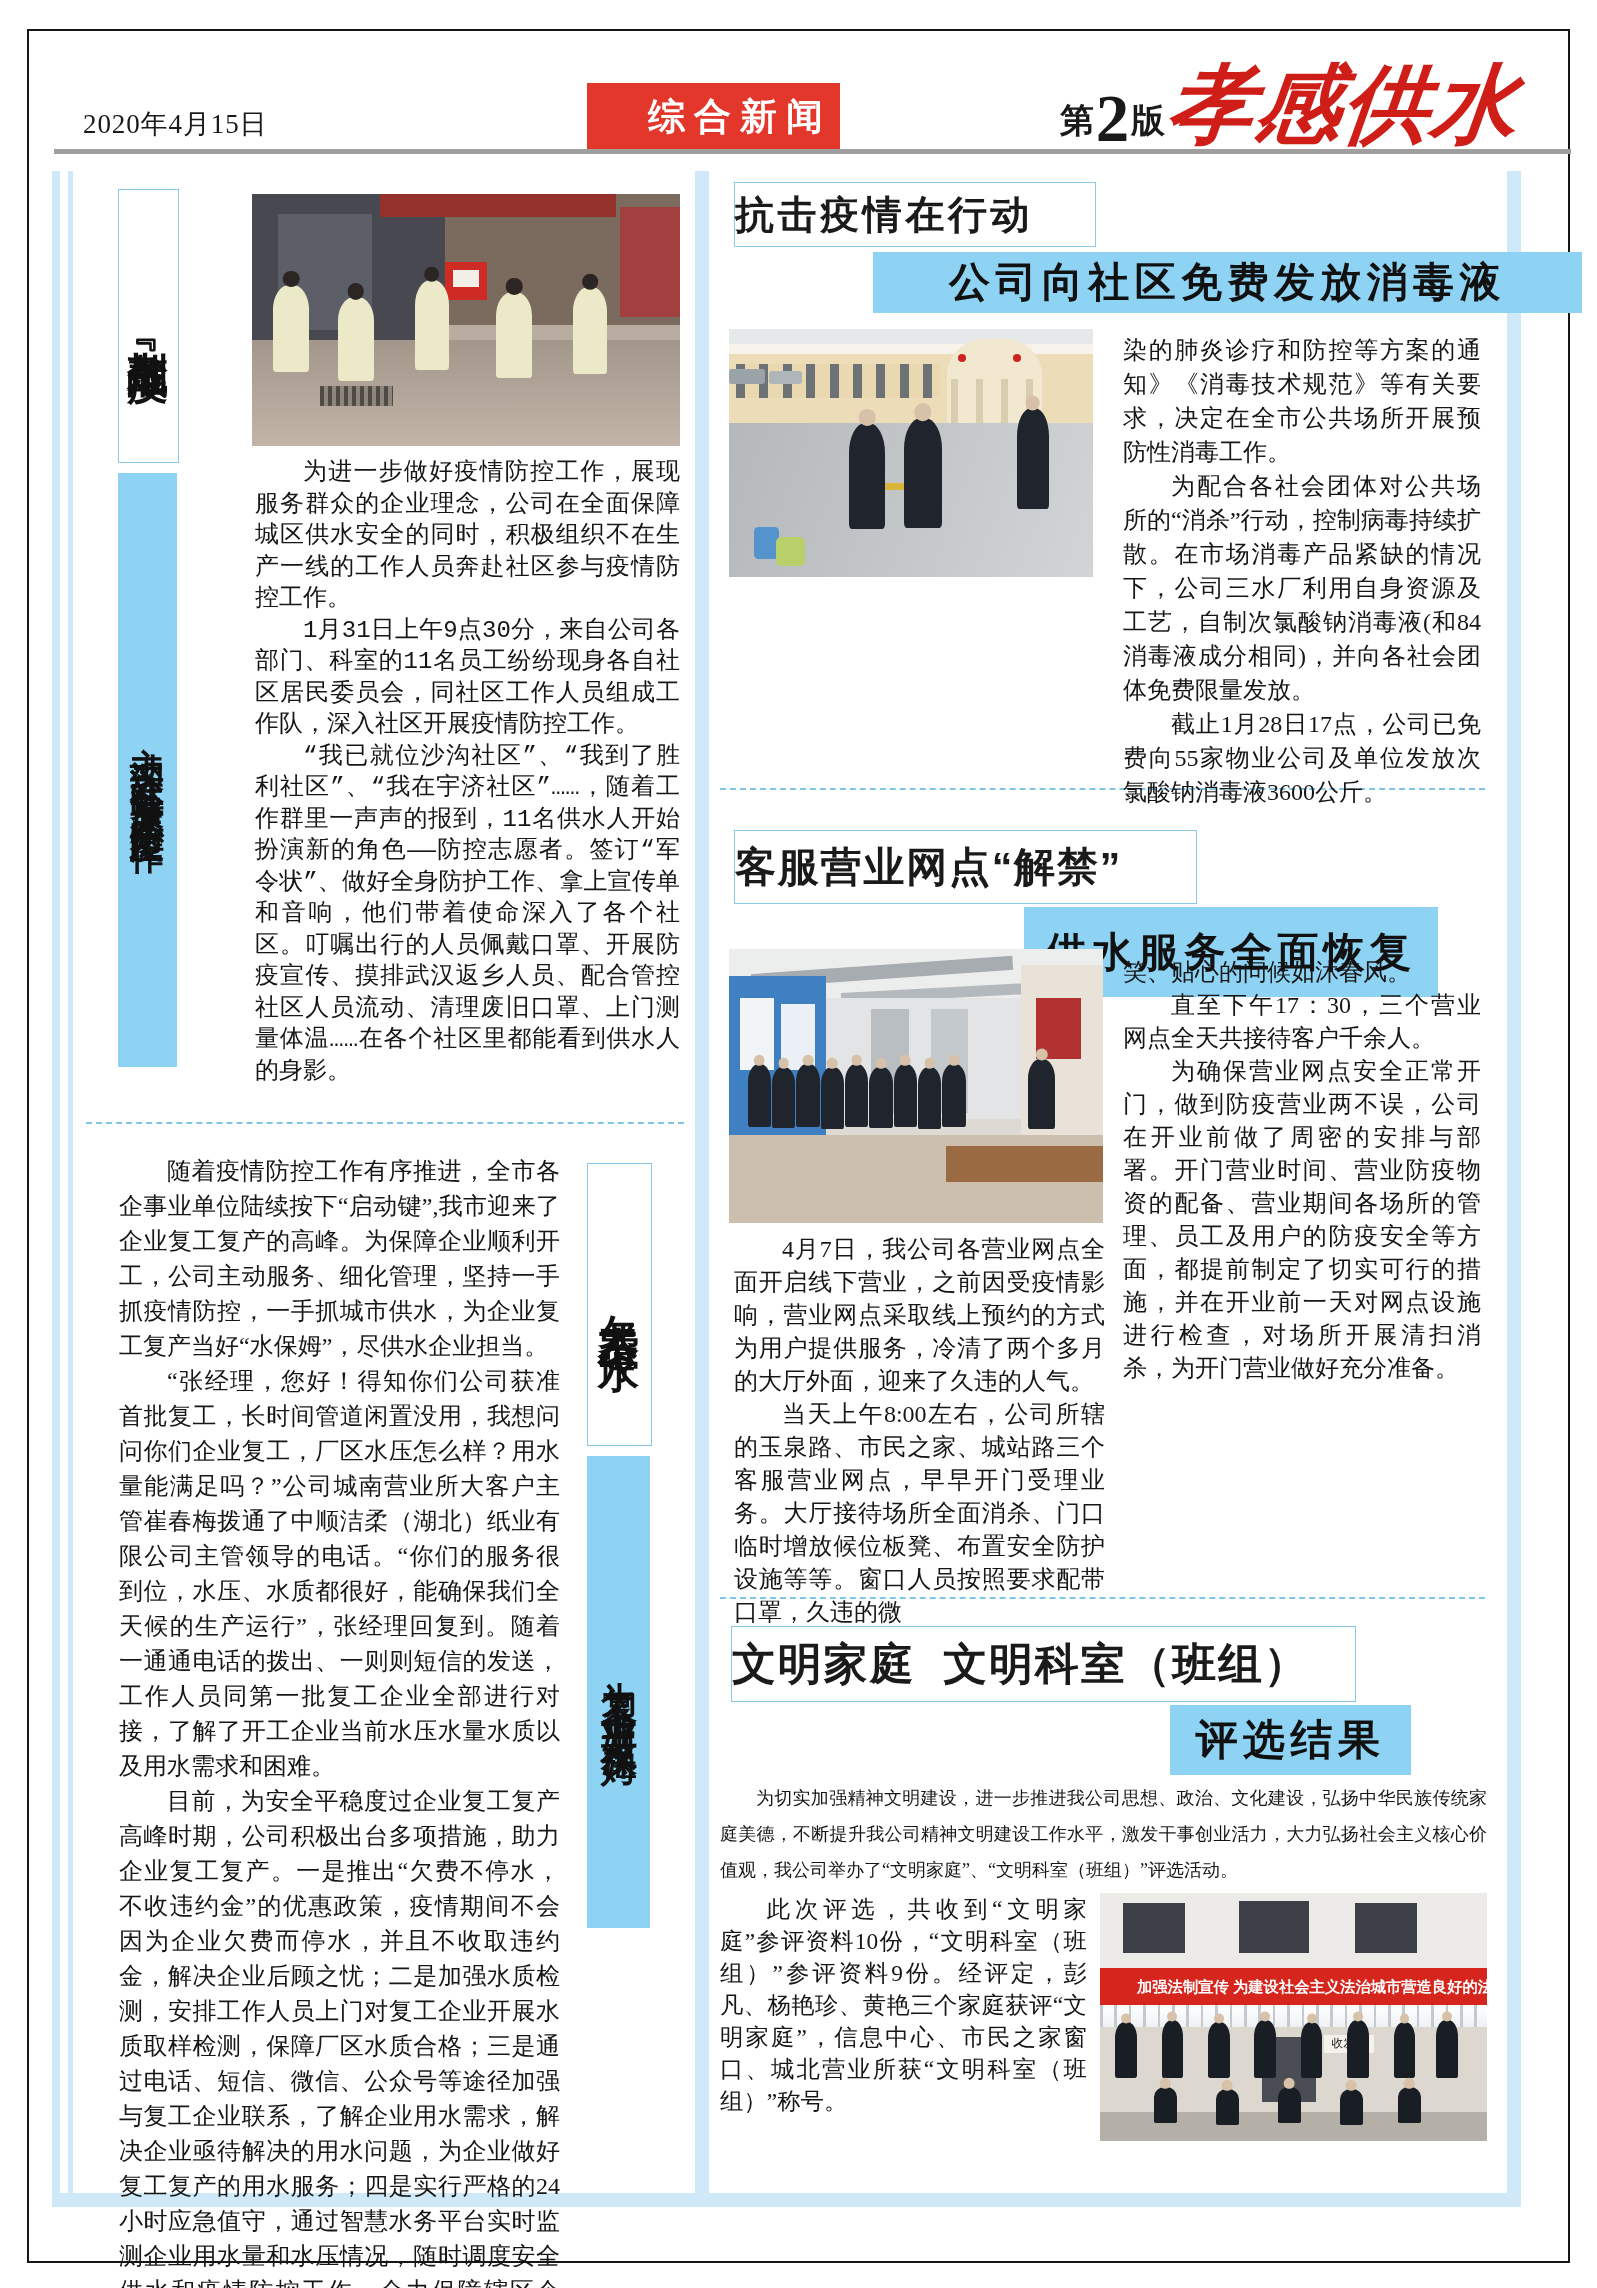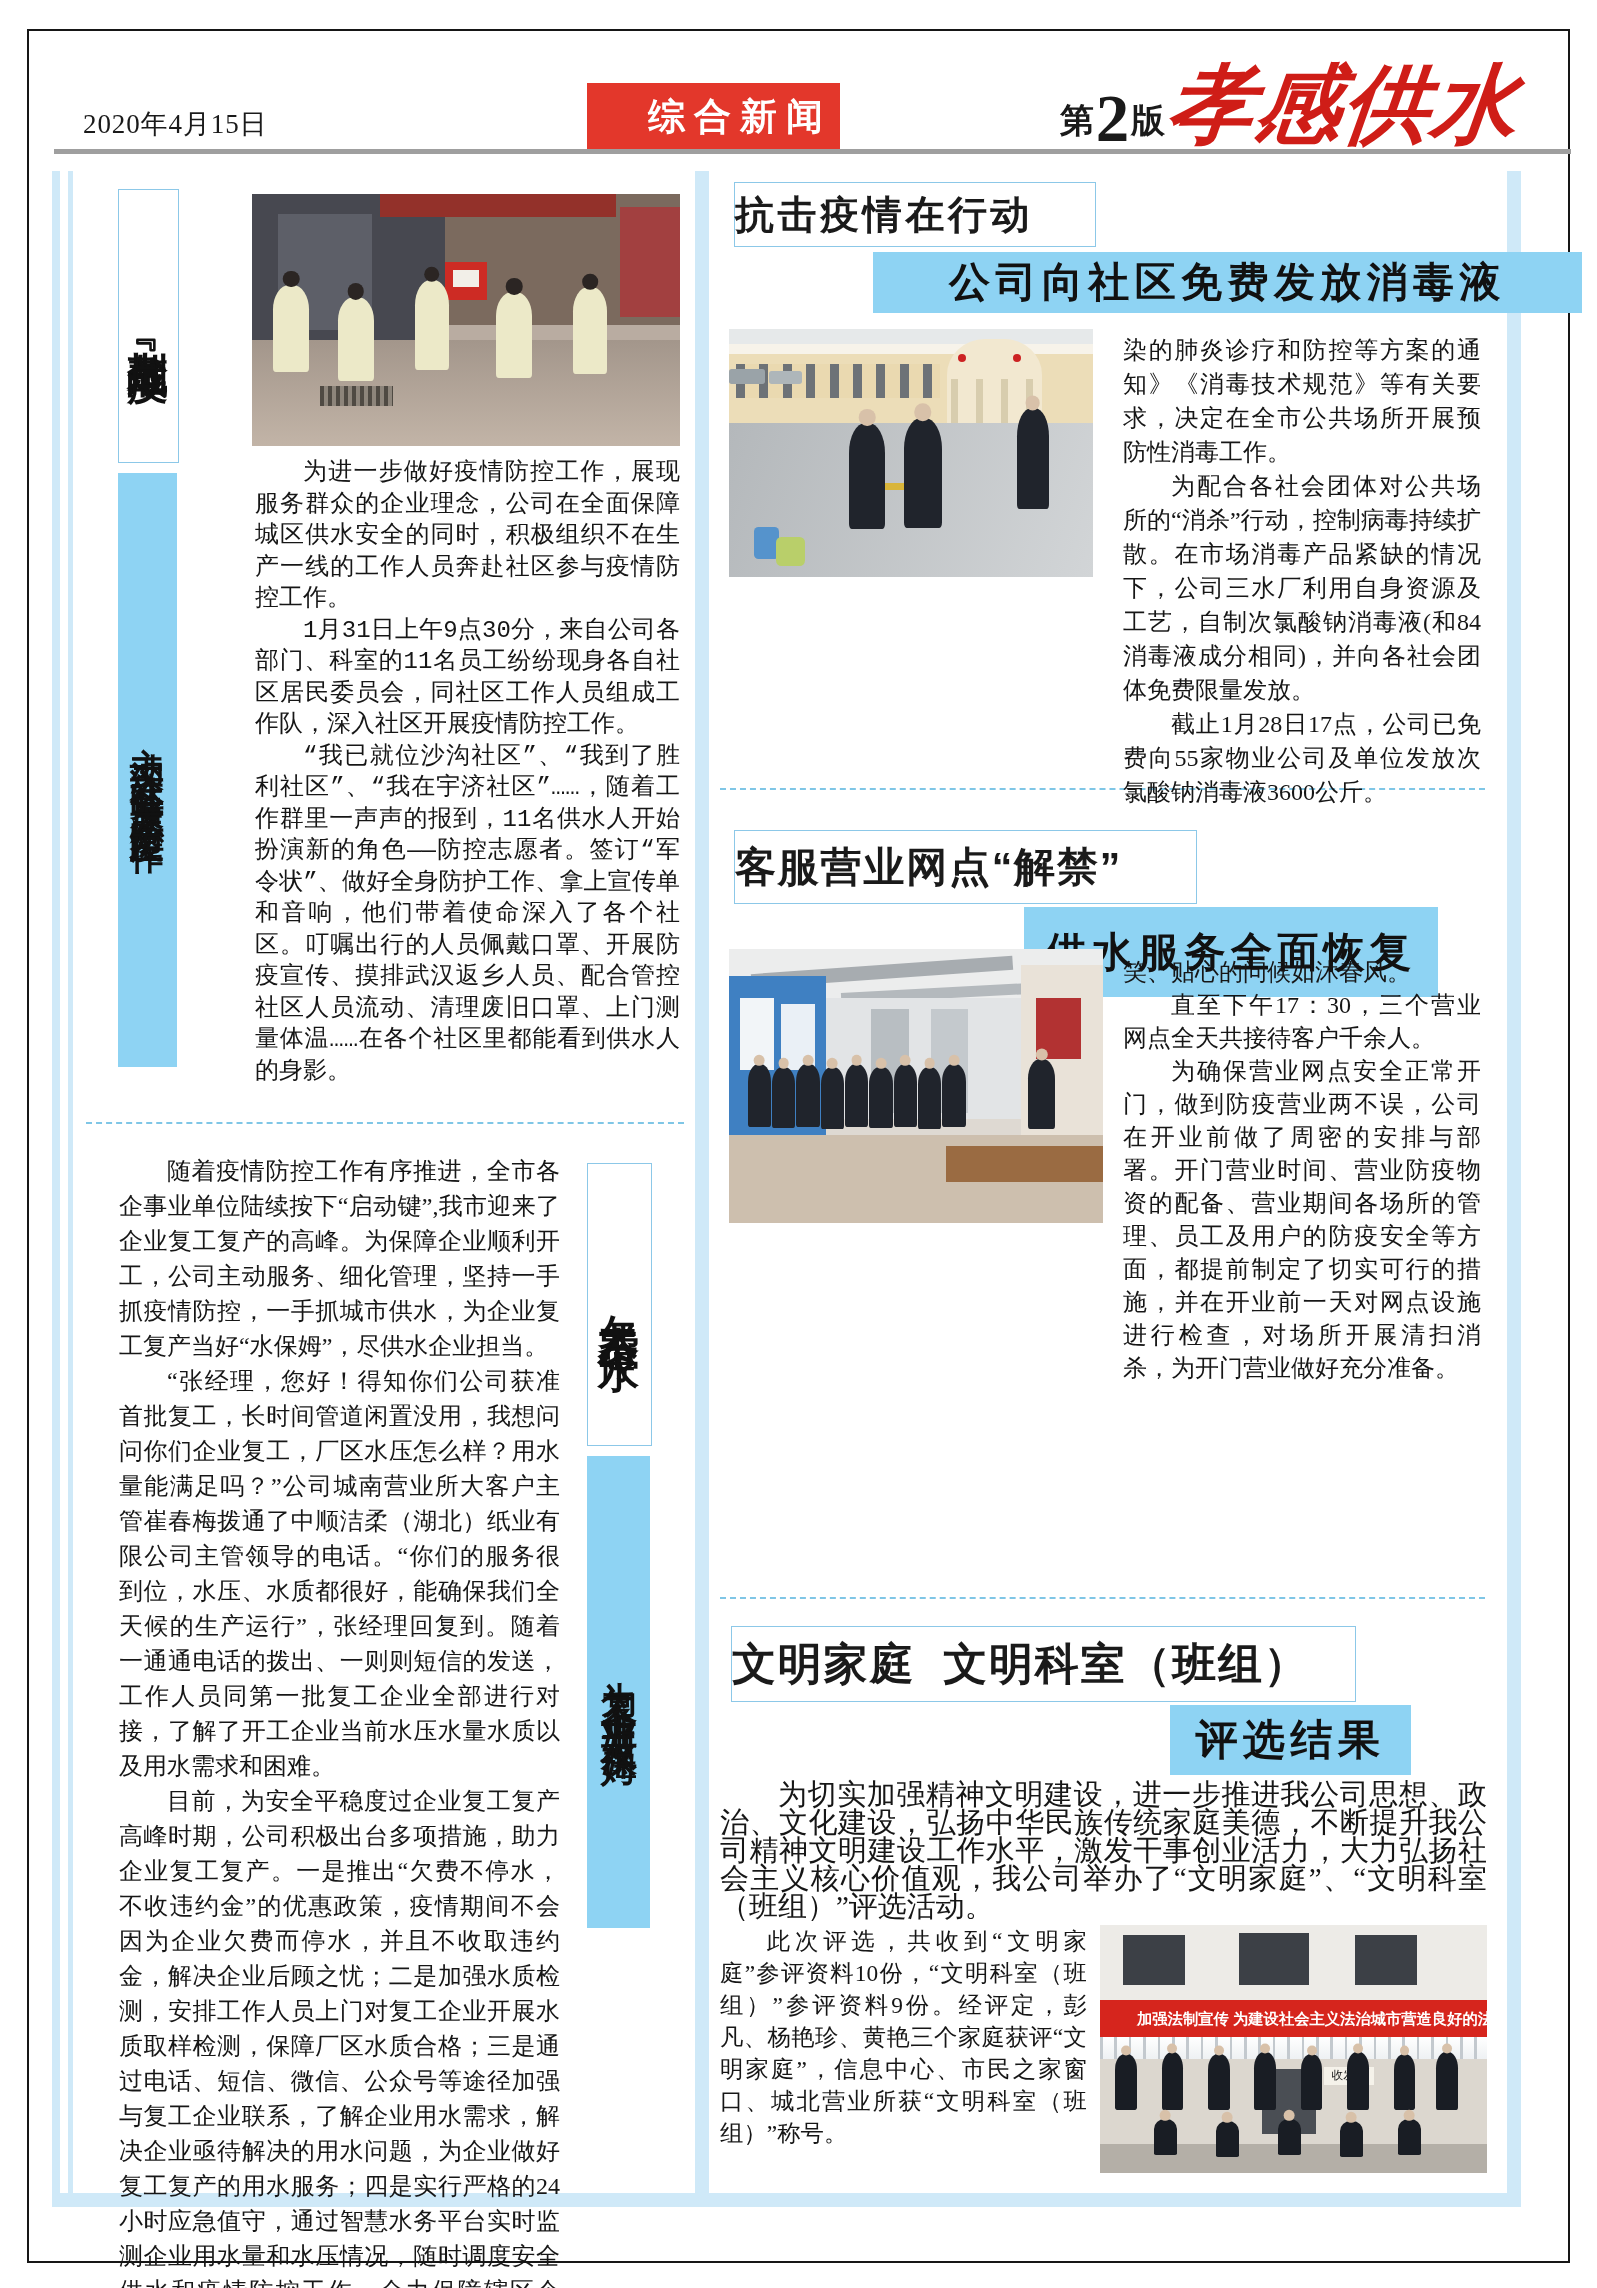--- a/index.html
+++ b/index.html
@@ -174,35 +174,39 @@
       <div class="person navy" style="left: 18%; top: 42%; width: 23.4px; height: 63px;"></div>
       <div class="person navy" style="left: 24.5%; top: 43%; width: 23.4px; height: 62px;"></div>
       <div class="person navy" style="left: 31%; top: 42%; width: 23.4px; height: 63px;"></div>
       <div class="person navy" style="left: 37.5%; top: 43%; width: 23.4px; height: 61px;"></div>
       <div class="person navy" style="left: 44%; top: 42%; width: 23.4px; height: 63px;"></div>
       <div class="person navy" style="left: 50.5%; top: 43%; width: 23.4px; height: 62px;"></div>
       <div class="person navy" style="left: 57%; top: 42%; width: 23.4px; height: 63px;"></div>
       <div class="person navy" style="left: 80%; top: 40%; width: 27px; height: 70px;"></div>
     </div>
 
+  <div class="abs bodytext" style="left:734px;top:1233px;width:371px;height:362px;font-size:24px;line-height:33px;">
+    <p>4月7日，我公司各营业网点全面开启线下营业，之前因受疫情影响，营业网点采取线上预约的方式为用户提供服务，冷清了两个多月的大厅外面，迎来了久违的人气。</p>
+    <p>当天上午8:00左右，公司所辖的玉泉路、市民之家、城站路三个客服营业网点，早早开门受理业务。大厅接待场所全面消杀、门口临时增放候位板凳、布置安全防护设施等等。窗口人员按照要求配带口罩，久违的微</p>
+  </div>
   <div class="abs bodytext" style="left:1123px;top:956px;width:358px;height:635px;font-size:24px;line-height:33px;">
     <p class="noindent">笑、贴心的问候如沐春风。</p>
     <p>直至下午17：30，三个营业网点全天共接待客户千余人。</p>
     <p>为确保营业网点安全正常开门，做到防疫营业两不误，公司在开业前做了周密的安排与部署。开门营业时间、营业防疫物资的配备、营业期间各场所的管理、员工及用户的防疫安全等方面，都提前制定了切实可行的措施，并在开业前一天对网点设施进行检查，对场所开展清扫消杀，为开门营业做好充分准备。</p>
   </div>
 
   <div class="abs kicker sans" style="left:731px;top:1626px;width:623px;height:74px;">
     <span style="font-size:44px;letter-spacing:1.8px;white-space:pre;">文明家庭  文明科室（班组）</span>
   </div>
   <div class="abs bluebar sans" style="left:1170px;top:1705px;width:241px;height:70px;">
     <span style="font-size:42px;letter-spacing:5.4px;">评选结果</span>
   </div>
 
   <div class="abs" style="left:720px;top:1780px;width:767px;">
-    <div class="bodytext" style="font-size:29px;line-height:28px;">
+    <div class="bodytext" style="font-size:18px;line-height:36px;">
       <p>为切实加强精神文明建设，进一步推进我公司思想、政治、文化建设，弘扬中华民族传统家庭美德，不断提升我公司精神文明建设工作水平，激发干事创业活力，大力弘扬社会主义核心价值观，我公司举办了“文明家庭”、“文明科室（班组）”评选活动。</p>
     </div>
     <div style="display:flex;margin-top:5.4px;">
       <div class="bodytext" style="width:367px;font-size:23.4px;line-height:32px;">
         <p>此次评选，共收到“文明家庭”参评资料10份，“文明科室（班组）”参评资料9份。经评定，彭凡、杨艳珍、黄艳三个家庭获评“文明家庭”，信息中心、市民之家窗口、城北营业所获“文明科室（班组）”称号。</p>
       </div>
       <div class="photo" style="position:relative;margin-left:12.6px;width:387px;height:248px;background:#d6d1c9;">
         <div style="left:0;top:0;width:100%;height:30%;background:#edebe7;"></div>
         <div style="left:6%;top:4%;width:16%;height:20%;background:#3c4046;"></div>
         <div style="left:36%;top:3%;width:18%;height:21%;background:#3c4046;"></div>

